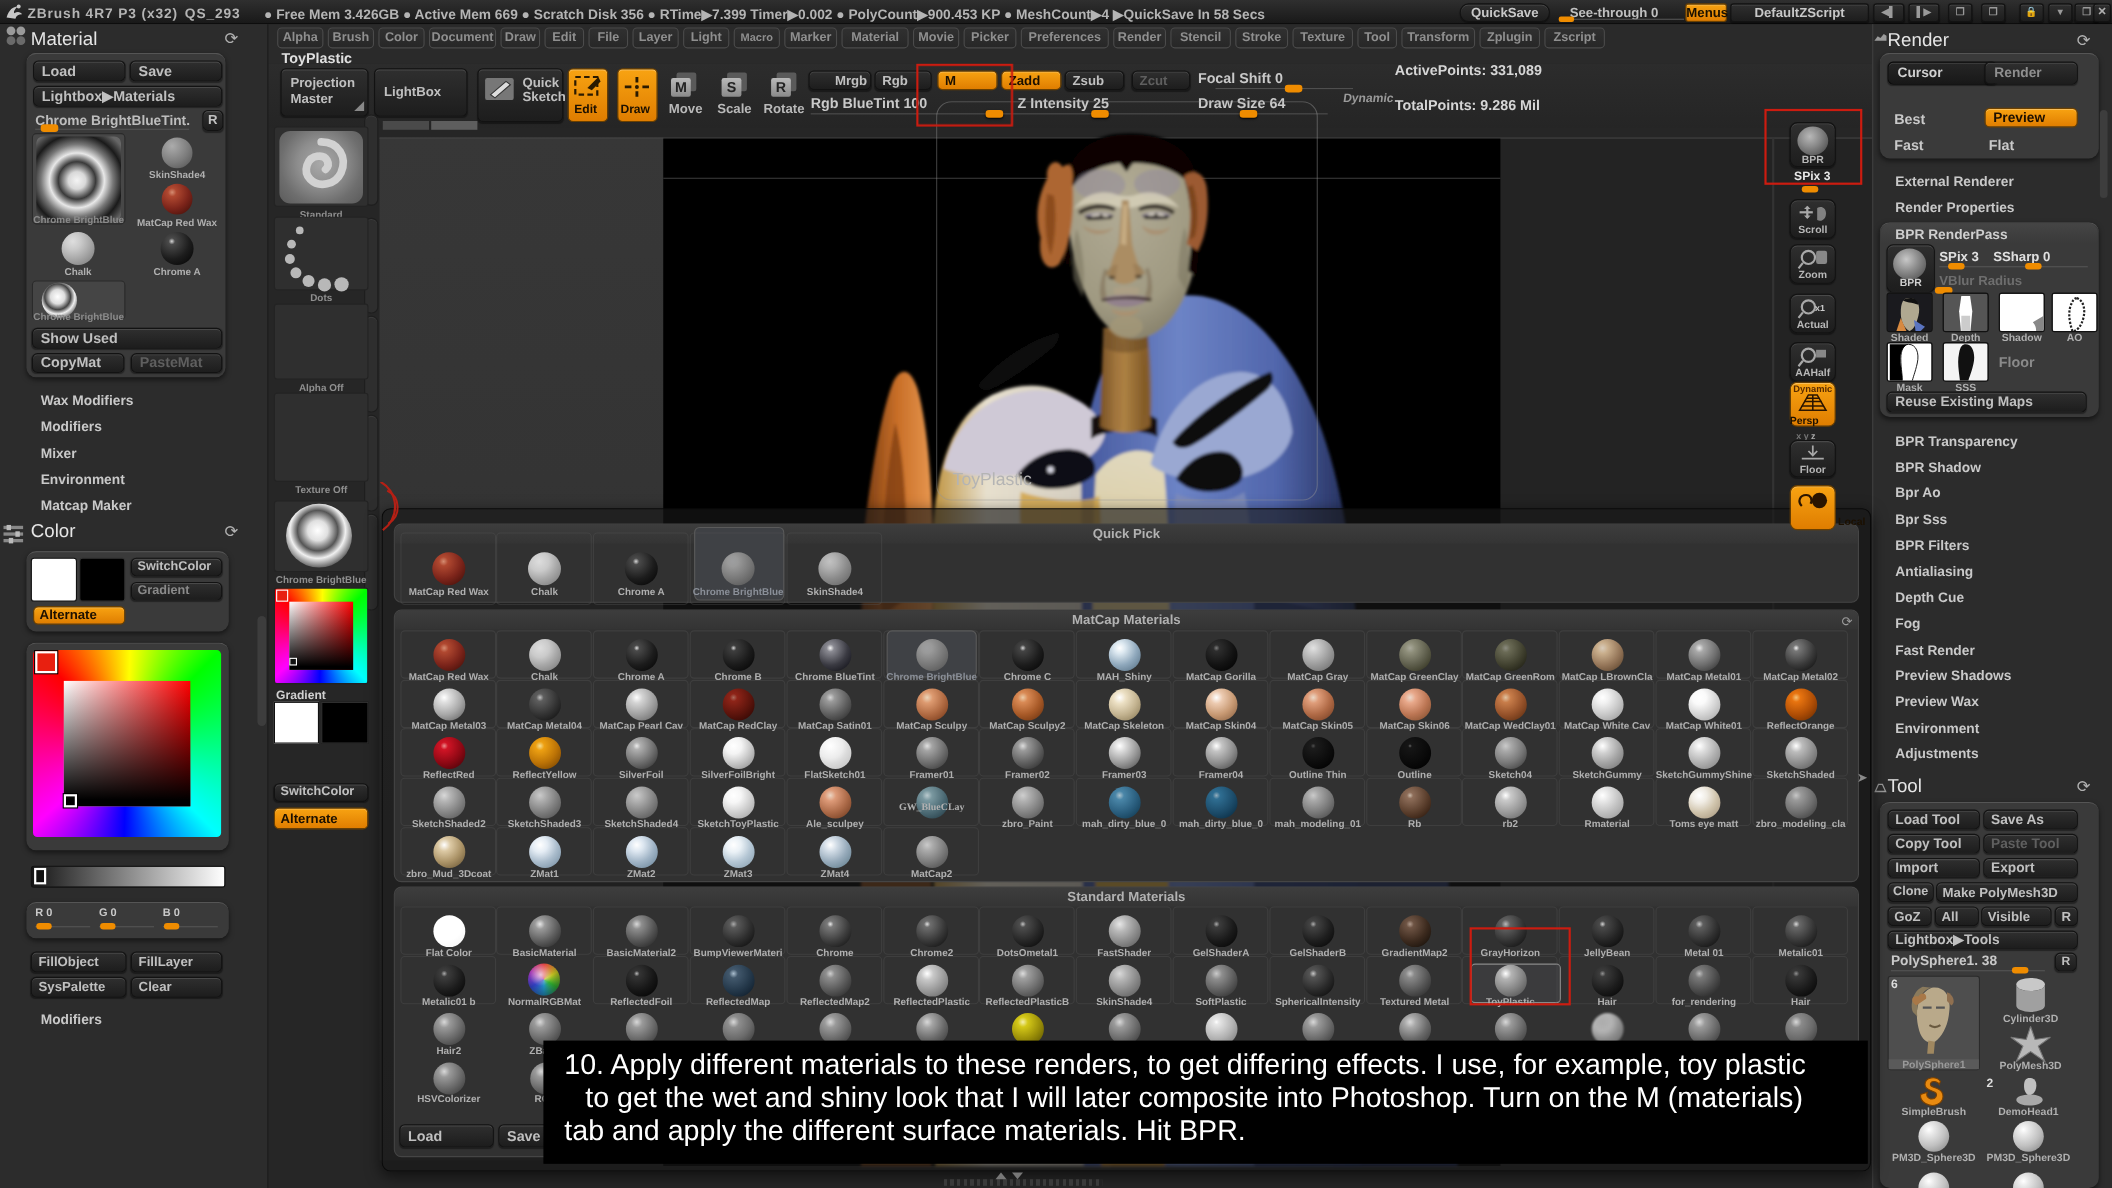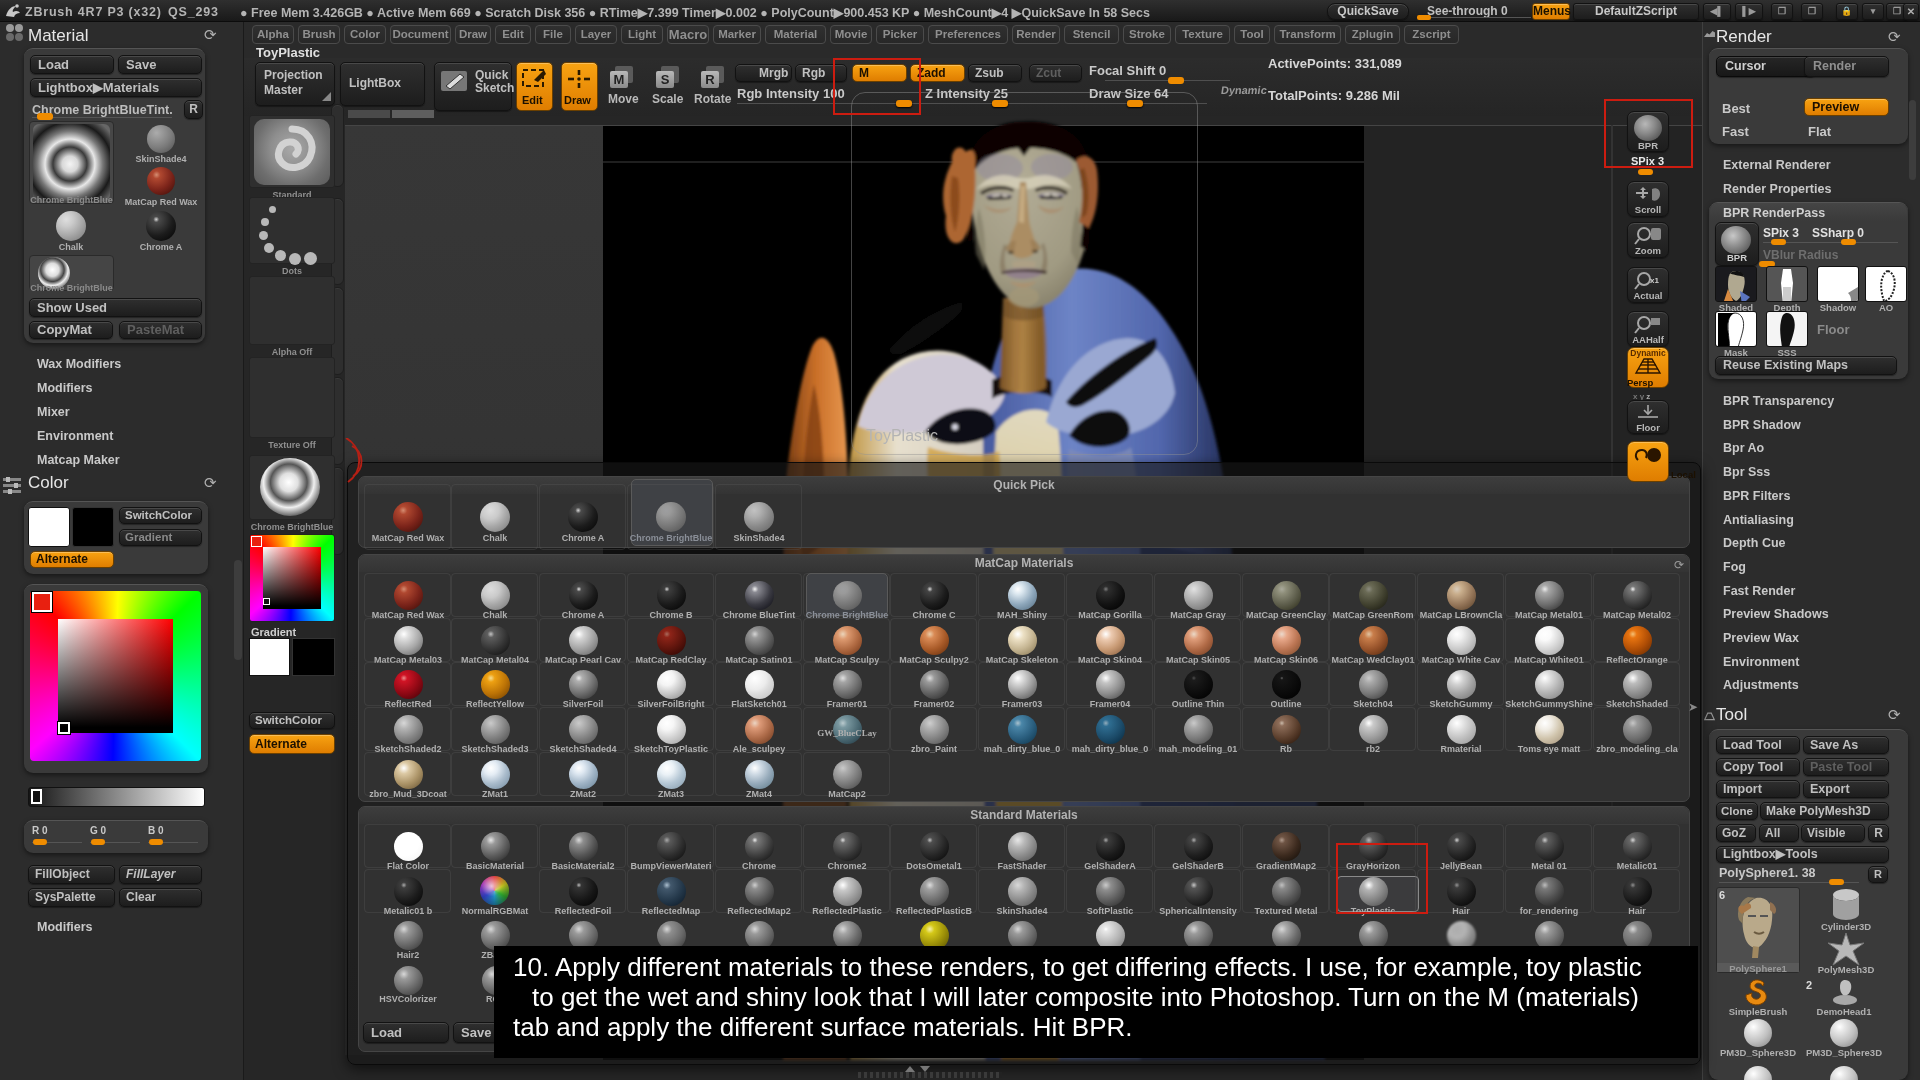--- a/index.html
+++ b/index.html
@@ -42,21 +42,21 @@
 <div class="b" style="left:0px;top:22px;width:1920px;height:36px;background:#2a2a2a;"></div>
 <div class="b tab" style="left:252px;top:25px;width:42px;height:19px;font-size:11.5px;line-height:17px;text-align:center;color:#8f8f8f;">Alpha</div>
 <div class="b tab" style="left:298px;top:25px;width:42px;height:19px;font-size:11.5px;line-height:17px;text-align:center;color:#8f8f8f;">Brush</div>
 <div class="b tab" style="left:344px;top:25px;width:42px;height:19px;font-size:11.5px;line-height:17px;text-align:center;color:#8f8f8f;">Color</div>
 <div class="b tab" style="left:390px;top:25px;width:61px;height:19px;font-size:11.5px;line-height:17px;text-align:center;color:#8f8f8f;">Document</div>
 <div class="b tab" style="left:455px;top:25px;width:36px;height:19px;font-size:11.5px;line-height:17px;text-align:center;color:#8f8f8f;">Draw</div>
 <div class="b tab" style="left:495px;top:25px;width:36px;height:19px;font-size:11.5px;line-height:17px;text-align:center;color:#8f8f8f;">Edit</div>
 <div class="b tab" style="left:535px;top:25px;width:36px;height:19px;font-size:11.5px;line-height:17px;text-align:center;color:#8f8f8f;">File</div>
 <div class="b tab" style="left:575px;top:25px;width:42px;height:19px;font-size:11.5px;line-height:17px;text-align:center;color:#8f8f8f;">Layer</div>
 <div class="b tab" style="left:621px;top:25px;width:42px;height:19px;font-size:11.5px;line-height:17px;text-align:center;color:#8f8f8f;">Light</div>
-<div class="b tab" style="left:667px;top:25px;width:42px;height:19px;font-size:13px;line-height:17px;text-align:center;color:#8f8f8f;">Macro</div>
+<div class="b tab" style="left:667px;top:25px;width:42px;height:19px;font-size:10px;line-height:17px;text-align:center;color:#8f8f8f;">Macro</div>
 <div class="b tab" style="left:713px;top:25px;width:48px;height:19px;font-size:11.5px;line-height:17px;text-align:center;color:#8f8f8f;">Marker</div>
 <div class="b tab" style="left:765px;top:25px;width:61px;height:19px;font-size:11.5px;line-height:17px;text-align:center;color:#8f8f8f;">Material</div>
 <div class="b tab" style="left:830px;top:25px;width:42px;height:19px;font-size:11.5px;line-height:17px;text-align:center;color:#8f8f8f;">Movie</div>
 <div class="b tab" style="left:876px;top:25px;width:48px;height:19px;font-size:11.5px;line-height:17px;text-align:center;color:#8f8f8f;">Picker</div>
 <div class="b tab" style="left:928px;top:25px;width:80px;height:19px;font-size:11.5px;line-height:17px;text-align:center;color:#8f8f8f;">Preferences</div>
 <div class="b tab" style="left:1012px;top:25px;width:48px;height:19px;font-size:11.5px;line-height:17px;text-align:center;color:#8f8f8f;">Render</div>
 <div class="b tab" style="left:1064px;top:25px;width:55px;height:19px;font-size:11.5px;line-height:17px;text-align:center;color:#8f8f8f;">Stencil</div>
 <div class="b tab" style="left:1123px;top:25px;width:48px;height:19px;font-size:11.5px;line-height:17px;text-align:center;color:#8f8f8f;">Stroke</div>
 <div class="b tab" style="left:1175px;top:25px;width:55px;height:19px;font-size:11.5px;line-height:17px;text-align:center;color:#8f8f8f;">Texture</div>
 <div class="b tab" style="left:1234px;top:25px;width:36px;height:19px;font-size:11.5px;line-height:17px;text-align:center;color:#8f8f8f;">Tool</div>
@@ -100,21 +100,21 @@
 <div class="b" style="left:701px;top:71px;width:18px;height:17px;background:linear-gradient(#b9b9b9,#8a8a8a);border-radius:2px;color:#222;font-weight:bold;font-size:13px;text-align:center;line-height:17px;">R</div>
 <div class="b" style="left:608px;top:92px;font-size:12px;color:#b9b9b9;font-weight:bold;white-space:nowrap;">Move</div>
 <div class="b" style="left:652px;top:92px;font-size:12px;color:#b9b9b9;font-weight:bold;white-space:nowrap;">Scale</div>
 <div class="b" style="left:694px;top:92px;font-size:12px;color:#b9b9b9;font-weight:bold;white-space:nowrap;">Rotate</div>
 <div class="b btn" style="left:735px;top:64px;width:57px;height:18px;font-size:12px;line-height:16px;padding-left:23px;color:#c0c0c0;">Mrgb</div>
 <div class="b btn" style="left:795px;top:64px;width:52px;height:18px;font-size:12px;line-height:16px;padding-left:6px;color:#c0c0c0;">Rgb</div>
 <div class="b obtn" style="left:852px;top:64px;width:55px;height:18px;font-size:12px;line-height:16px;padding-left:6px;color:#1c1000;">M</div>
 <div class="b obtn" style="left:910px;top:64px;width:55px;height:18px;font-size:12px;line-height:16px;padding-left:6px;color:#1c1000;">Zadd</div>
 <div class="b btn" style="left:968px;top:64px;width:54px;height:18px;font-size:12px;line-height:16px;padding-left:6px;color:#c0c0c0;">Zsub</div>
 <div class="b btn" style="left:1029px;top:64px;width:53px;height:18px;font-size:12px;line-height:16px;padding-left:6px;color:#5f5f5f;">Zcut</div>
-<div class="b" style="left:737px;top:86px;font-size:13px;color:#c9c9c9;font-weight:bold;white-space:nowrap;">Rgb Intensity 100</div>
+<div class="b" style="left:737px;top:86px;font-size:13px;color:#c9c9c9;font-weight:bold;white-space:nowrap;">Rgb BlueTint 100</div>
 <div class="b" style="left:925px;top:86px;font-size:13px;color:#c9c9c9;font-weight:bold;white-space:nowrap;">Z Intensity 25</div>
 <div class="b" style="left:1089px;top:63px;font-size:13px;color:#c9c9c9;font-weight:bold;white-space:nowrap;">Focal Shift 0</div>
 <div class="b" style="left:1089px;top:86px;font-size:13px;color:#c9c9c9;font-weight:bold;white-space:nowrap;">Draw Size 64</div>
 <div class="b" style="left:1221px;top:84px;font-size:11px;color:#9a9a9a;font-weight:bold;white-space:nowrap;transform:skewX(-8deg);">Dynamic</div>
 <div class="b" style="left:737px;top:103px;width:470px;height:1px;background:#4f4f4f;"></div>
 <div class="b" style="left:896px;top:100px;width:16px;height:7px;background:#ef8c00;border-radius:3px;box-shadow:0 1px 2px #000;"></div>
 <div class="b" style="left:992px;top:100px;width:16px;height:7px;background:#ef8c00;border-radius:3px;box-shadow:0 1px 2px #000;"></div>
 <div class="b" style="left:1127px;top:100px;width:16px;height:7px;background:#ef8c00;border-radius:3px;box-shadow:0 1px 2px #000;"></div>
 <div class="b" style="left:1105px;top:80px;width:125px;height:1px;background:#4f4f4f;"></div>
 <div class="b" style="left:1168px;top:77px;width:16px;height:7px;background:#ef8c00;border-radius:3px;"></div>
@@ -321,21 +321,21 @@
 <div class="b" style="left:32px;top:825px;font-size:10px;color:#c9c9c9;font-weight:bold;white-space:nowrap;">R 0</div>
 <div class="b" style="left:90px;top:825px;font-size:10px;color:#c9c9c9;font-weight:bold;white-space:nowrap;">G 0</div>
 <div class="b" style="left:148px;top:825px;font-size:10px;color:#c9c9c9;font-weight:bold;white-space:nowrap;">B 0</div>
 <div class="b" style="left:32px;top:842px;width:50px;height:1px;background:#555;"></div>
 <div class="b" style="left:33px;top:839px;width:14px;height:6px;background:#ef8c00;border-radius:3px;"></div>
 <div class="b" style="left:90px;top:842px;width:50px;height:1px;background:#555;"></div>
 <div class="b" style="left:91px;top:839px;width:14px;height:6px;background:#ef8c00;border-radius:3px;"></div>
 <div class="b" style="left:148px;top:842px;width:50px;height:1px;background:#555;"></div>
 <div class="b" style="left:149px;top:839px;width:14px;height:6px;background:#ef8c00;border-radius:3px;"></div>
 <div class="b btn" style="left:28px;top:865px;width:87px;height:19px;font-size:12px;line-height:17px;padding-left:6px;color:#c0c0c0;">FillObject</div>
-<div class="b btn" style="left:119px;top:865px;width:83px;height:19px;font-size:12px;line-height:17px;padding-left:6px;color:#c0c0c0;font-style:italic;">FillLayer</div>
+<div class="b btn" style="left:119px;top:865px;width:83px;height:19px;font-size:12px;line-height:17px;padding-left:6px;color:#c0c0c0;">FillLayer</div>
 <div class="b btn" style="left:28px;top:888px;width:87px;height:19px;font-size:12px;line-height:17px;padding-left:6px;color:#c0c0c0;">SysPalette</div>
 <div class="b btn" style="left:119px;top:888px;width:83px;height:19px;font-size:12px;line-height:17px;padding-left:6px;color:#c0c0c0;">Clear</div>
 <div class="b" style="left:37px;top:920px;font-size:12.5px;color:#c9c9c9;font-weight:bold;white-space:nowrap;">Modifiers</div>
 <div class="b" style="left:234px;top:560px;width:8px;height:100px;background:#3d3d3d;border-radius:4px;"></div>
 <div class="b" style="left:258px;top:45px;font-size:1px;color:#c3c3c3;font-weight:bold;white-space:nowrap;"></div>
 <div class="b" style="left:249px;top:115px;width:86px;height:73px;background:#2f2f2f;border:1px solid #232323;border-radius:3px;"></div>
 <div class="b sl" style="left:249px;top:190px;width:86px;color:#8f8f8f;">Standard</div>
 <i class="sp" style="left:254px;top:119px;width:76px;height:66px;border-radius:10px;background:radial-gradient(circle at 50% 45%, #a9a9a9 0%, #8e8e8e 40%, #6e6e6e 70%, #5a5a5a 100%);"></i>
 <svg class="b" style="left:256px;top:121px" width="72" height="62" viewBox="0 0 72 62">
     <path d="M36 8 C52 8 60 22 54 36 C49 47 34 50 26 42 C19 35 23 22 33 21 C41 20 45 28 40 33" stroke="#d2d2d2" stroke-width="7" fill="none" stroke-linecap="round"></path>

